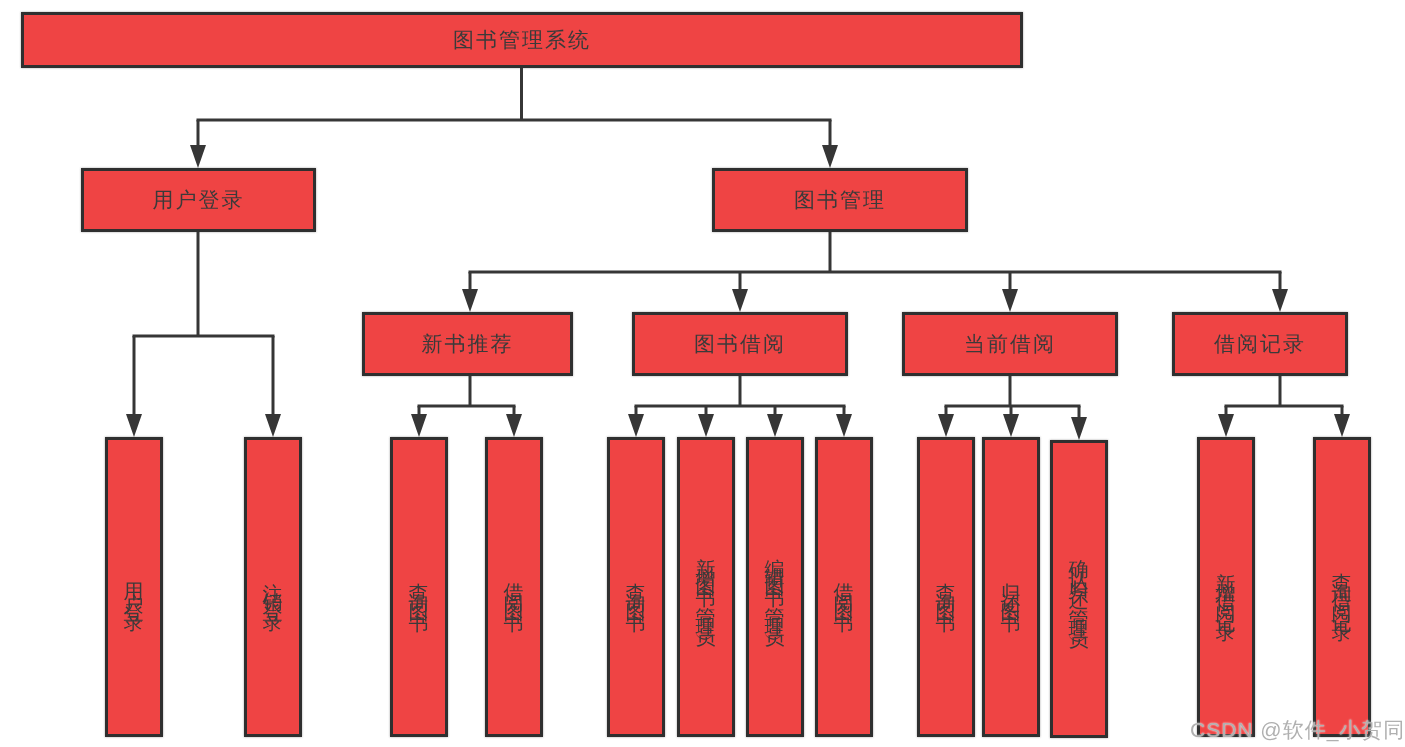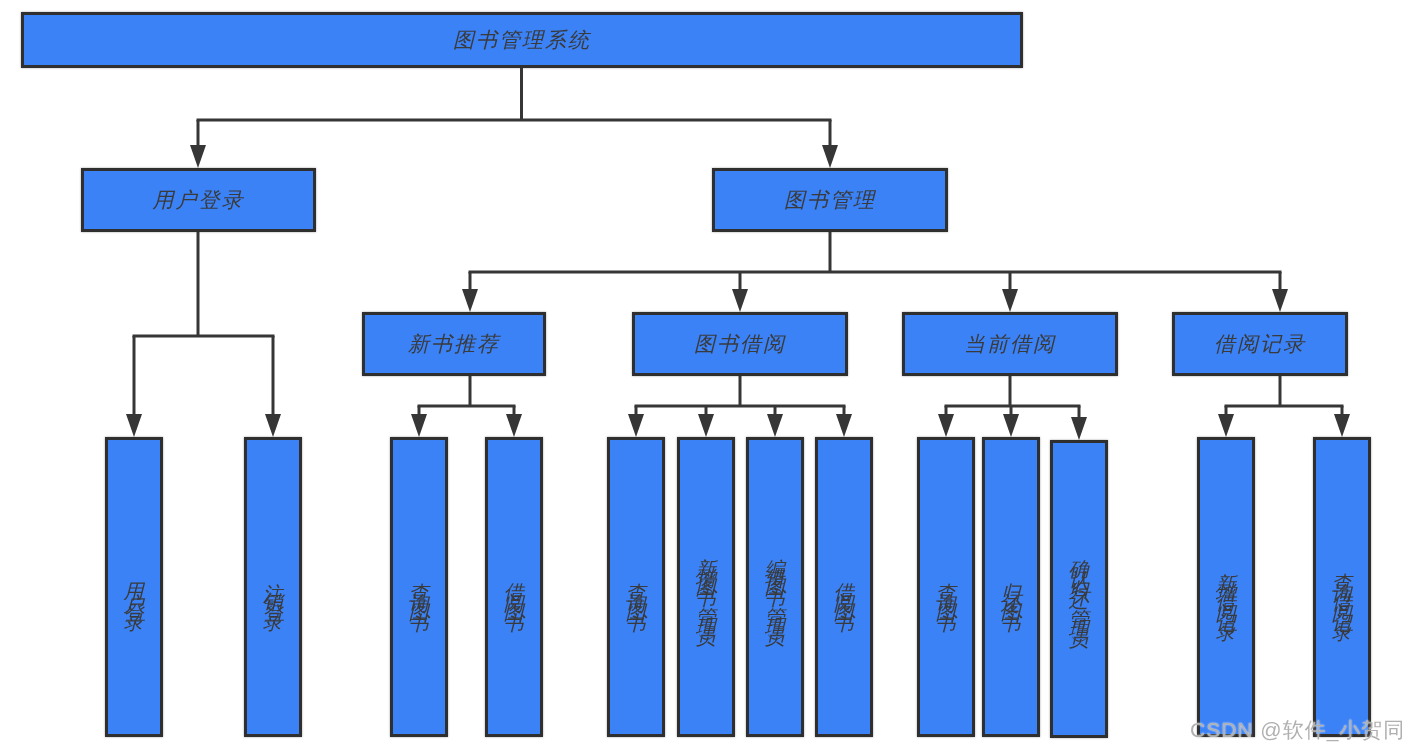--- a/index.html
+++ b/index.html
@@ -12,29 +12,28 @@
     overflow: hidden;
   }
   #edges {
     position: absolute;
     left: 0; top: 0;
     z-index: 0;
   }
   .box {
     position: absolute;
     box-sizing: border-box;
-    background: #3b82f6;
+    background: #ef4444;
     border: 3px solid #2f2f2f;
     box-shadow: 0 0 2px rgba(60,60,60,.45);
     display: flex;
     align-items: center;
     justify-content: center;
     color: #3a3a3a;
     z-index: 1;
-    font-style: italic;
   }
   .box.h span {
     font-size: 21px;
     letter-spacing: 2px;
     white-space: nowrap;
   }
   .box.leaf span {
     writing-mode: vertical-rl;
     text-orientation: mixed;
     font-size: 20px;
@@ -114,25 +113,25 @@
       <polygon points="1334,414 1350,414 1342,437" fill="#363636"></polygon>
     </svg>
 
   <div class="box h" style="left:21px;top:12px;width:1002px;height:56px">
     <span>图书管理系统</span>
   </div>
 
   <div class="box h" style="left:81px;top:168px;width:235px;height:64px">
     <span>用户登录</span>
   </div>
-  <div class="box h" style="left:712px;top:168px;width:236px;height:64px">
+  <div class="box h" style="left:712px;top:168px;width:256px;height:64px">
     <span>图书管理</span>
   </div>
 
-  <div class="box h" style="left:362px;top:312px;width:184px;height:64px">
+  <div class="box h" style="left:362px;top:312px;width:211px;height:64px">
     <span>新书推荐</span>
   </div>
   <div class="box h" style="left:902px;top:312px;width:216px;height:64px">
     <span>当前借阅</span>
   </div>
   <div class="box h" style="left:632px;top:312px;width:216px;height:64px">
     <span>图书借阅</span>
   </div>
   <div class="box h" style="left:1172px;top:312px;width:176px;height:64px">
     <span>借阅记录</span>

